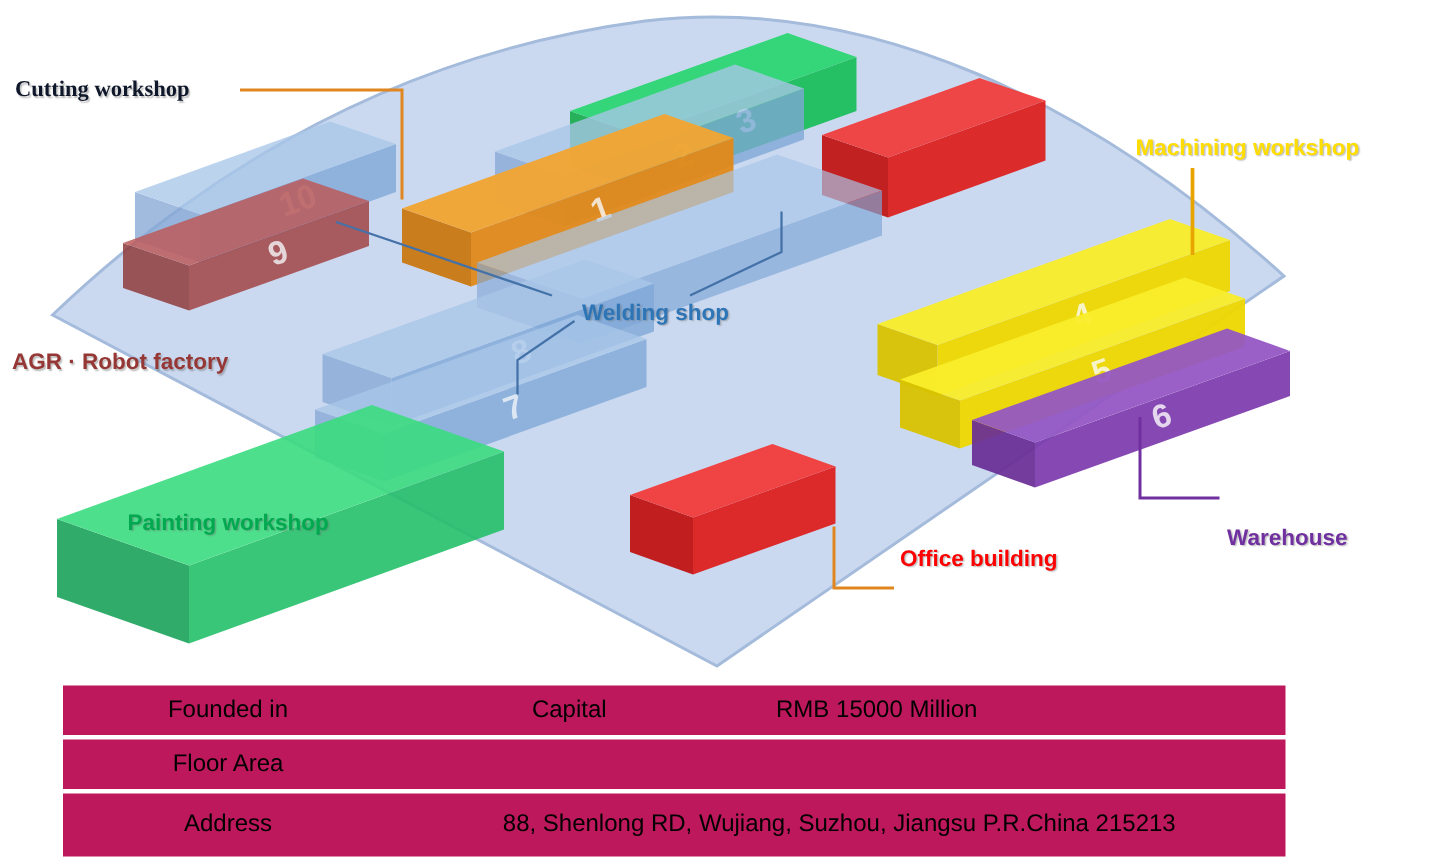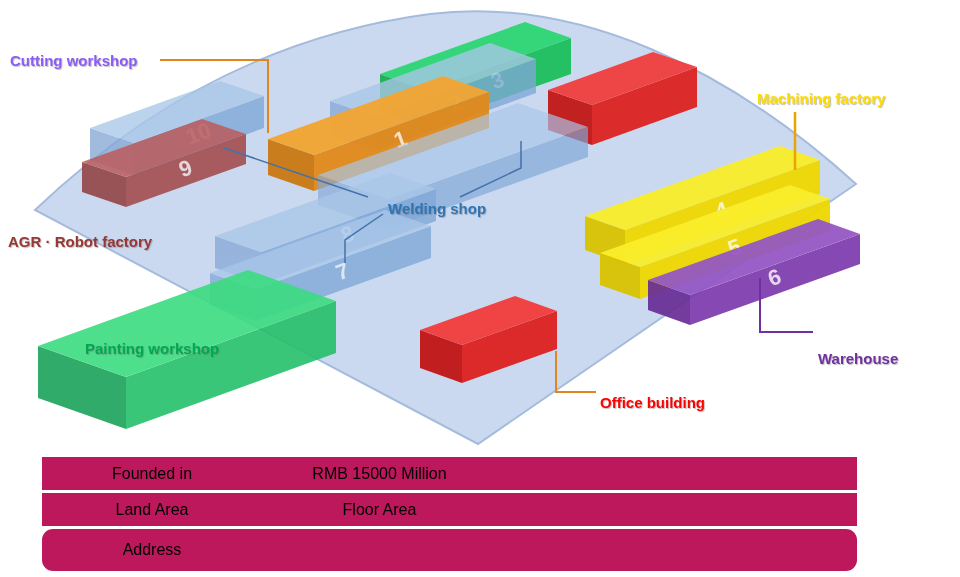--- a/index.html
+++ b/index.html
@@ -3,31 +3,31 @@
 <meta charset="utf-8">
 <style>
   html,body { margin:0; padding:0; background:#fff; }
   .stage { position:relative; width:960px; height:577px; background:#fff; overflow:hidden;
            font-family:"Liberation Sans", sans-serif; }
   .site { position:absolute; left:0; top:0; }
   .bnum { fill:#ffffff; opacity:.78; font-size:22px; font-weight:bold;
           font-family:"Liberation Sans", sans-serif; }
   .label { position:absolute; font-size:15px; font-weight:bold; white-space:nowrap;
            text-shadow:1px 1px 1px rgba(110,110,110,.45); }
-  .lbl-cutting   { left:10px;  top:52px;  color:#8b5cf6; }
+  .lbl-cutting   { left:10px;  top:52px;  color:#0f172a;font-family:Liberation Serif, serif; }
   .lbl-machining { left:757px; top:90px;  color:#FFDD00; }
   .lbl-welding   { left:373px; top:200px; color:#2E75B6;margin-left:15px; }
   .lbl-agr       { left:8px;   top:233px; color:#953735; }
   .lbl-painting  { left:85px;  top:340px; color:#00A850; }
   .lbl-warehouse { left:818px; top:323px; color:#7030A0;margin-top:27px; }
-  .lbl-office    { left:600px; top:394px; color:#FF0000; }
+  .lbl-office    { left:600px; top:364px; color:#FF0000; }
   .info-table { position:absolute; left:42px; top:457px; width:815px; }
   .t-row { display:grid; grid-template-columns:220px 235px 175px 1fr; background:#be185d;
            height:33px; margin-bottom:3px; align-items:center; }
-  .t-row-address { grid-template-columns:220px 1fr; height:42px; margin-bottom:0;border-radius:11px; }
+  .t-row-address { grid-template-columns:220px 1fr; height:42px; margin-bottom:0; }
   .t-cell { text-align:center; font-size:16px; color:#000; }
 </style>
 </head>
 <body>
 
 <div class="stage">
 
   <svg class="site" width="960" height="455" viewBox="0 0 960 455">
 
     <path d="M 35 210 C 140 110 270 35 430 14 C 580 -4 730 70 856 184 L 478 444 Z" fill="#CBD9F0" stroke="#A4BBDC" stroke-width="2"></path>
@@ -129,34 +129,35 @@
     <polyline points="160,60 268,60 268,133" fill="none" stroke="#E0861E" stroke-width="2"></polyline>
     <polyline points="795,112 795,170" fill="none" stroke="#E8A400" stroke-width="2.5"></polyline>
     <polyline points="760,278 760,332 813,332" fill="none" stroke="#7030A0" stroke-width="2"></polyline>
     <polyline points="556,351 556,392 596,392" fill="none" stroke="#E0861E" stroke-width="2"></polyline>
     <polyline points="460,197 521,168 521,141" fill="none" stroke="#4472A8" stroke-width="1.5"></polyline>
     <polyline points="383,214 345,240 345,263" fill="none" stroke="#4472A8" stroke-width="1.5"></polyline>
     <polyline points="368,197 224,148" fill="none" stroke="#4472A8" stroke-width="1.5"></polyline>
   </svg>
 
   <div class="label lbl-cutting">Cutting workshop</div>
-  <div class="label lbl-machining">Machining factory</div>
+  <div class="label lbl-machining">Machining workshop</div>
   <div class="label lbl-welding">Welding shop</div>
   <div class="label lbl-agr">AGR · Robot factory</div>
   <div class="label lbl-painting">Painting workshop</div>
   <div class="label lbl-warehouse">Warehouse</div>
   <div class="label lbl-office">Office building</div>
 
   <div class="info-table">
     <div class="t-row">
       <div class="t-cell">Founded in</div>
+      <div class="t-cell">Capital</div>
       <div class="t-cell">RMB 15000 Million</div>
     </div>
     <div class="t-row">
-      <div class="t-cell">Land Area</div>
       <div class="t-cell">Floor Area</div>
     </div>
     <div class="t-row t-row-address">
       <div class="t-cell">Address</div>
+      <div class="t-cell">88, Shenlong RD, Wujiang, Suzhou, Jiangsu P.R.China 215213</div>
     </div>
   </div>
 
 </div>
 
 </body></html>

